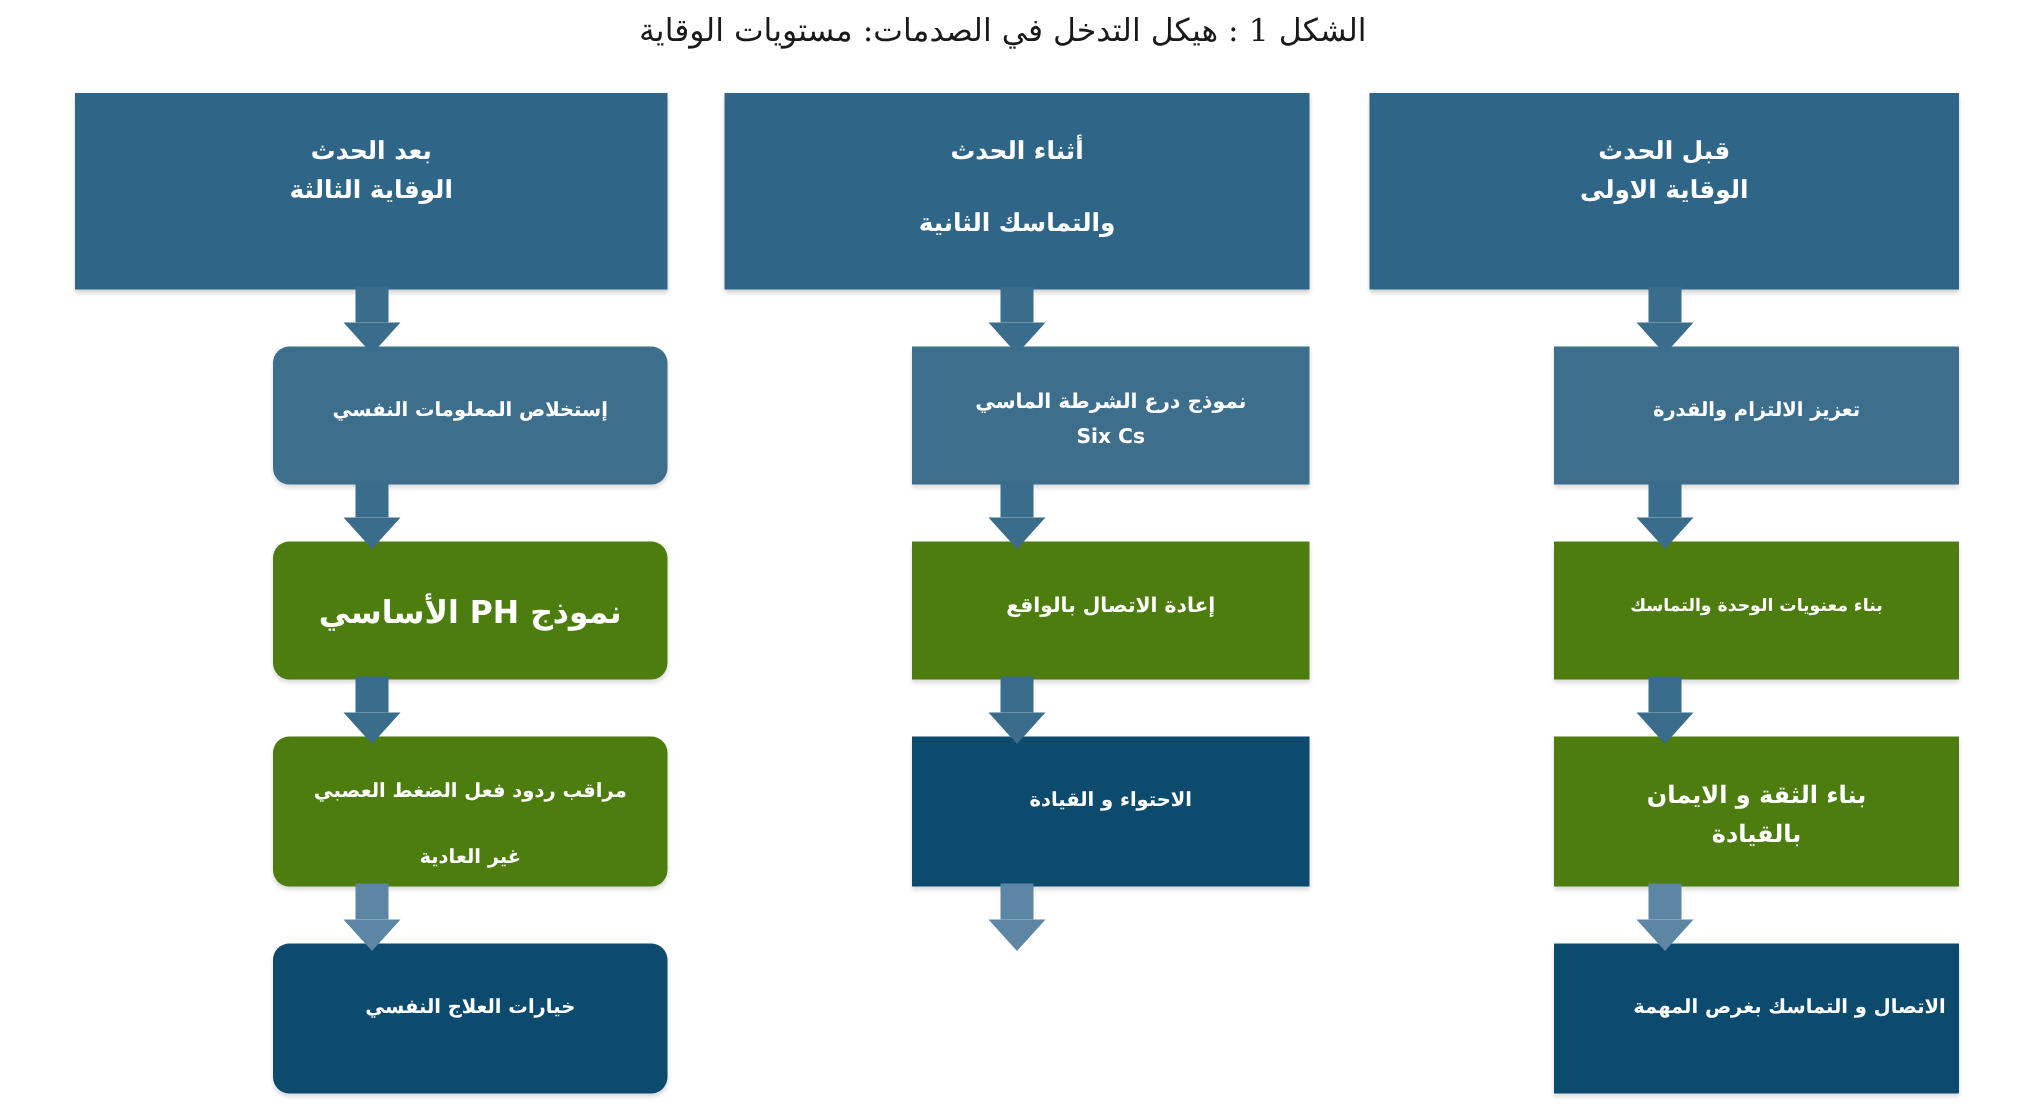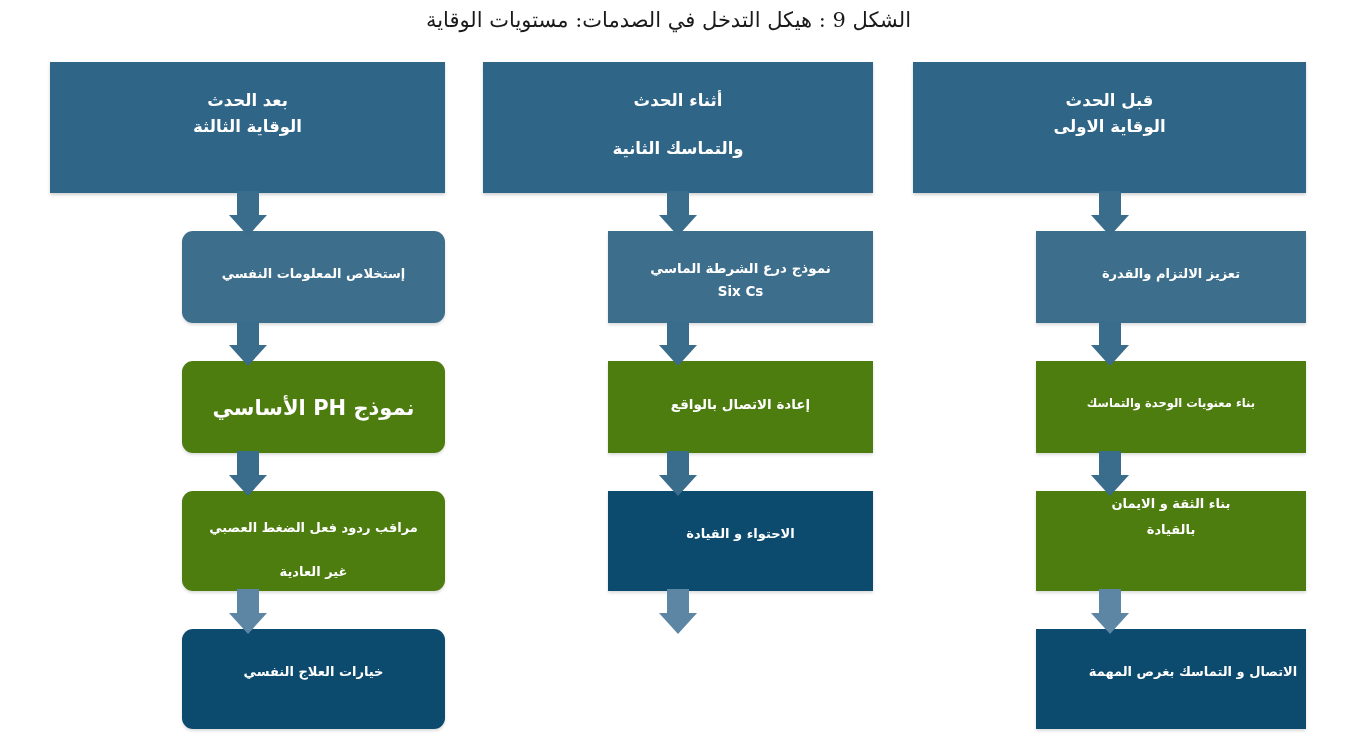--- a/index.html
+++ b/index.html
@@ -120,21 +120,21 @@
   .overflow-text .node-line {
     position: relative;
     right: -22px;
   }
 </style>
 </head>
 <body>
 
 <div id="figure-root">
 
-  <div class="figure-title">الشكل 9 : هيكل التدخل في الصدمات: مستويات الوقاية</div>
+  <div class="figure-title">الشكل 1 : هيكل التدخل في الصدمات: مستويات الوقاية</div>
 
   <div class="column col-right">
       <div class="col-header">
         <span class="hdr-line1">قبل الحدث</span>
         <span class="hdr-line2">الوقاية الاولى</span>
       </div>
       <div class="arrow" style="top: 129px;">
         <div class="shaft" style="height: 24px;"></div>
         <div class="head"></div>
       </div>
@@ -145,21 +145,21 @@
         <div class="shaft" style="height: 24px;"></div>
         <div class="head"></div>
       </div>
       <div class="node tone-mid" style="margin-top: 38px; height: 92px; font-size: 11.5px; font-weight: bold; padding-top: 32px; line-height: 20.5px;">
         <span class="node-line">بناء معنويات الوحدة والتماسك</span>
       </div>
       <div class="arrow" style="top: 389px;">
         <div class="shaft" style="height: 24px;"></div>
         <div class="head"></div>
       </div>
-      <div class="node tone-mid" style="margin-top: 38px; height: 100px; font-size: 13px; font-weight: bold; line-height: 26px;">
+      <div class="node tone-mid" style="margin-top: 38px; height: 100px; font-size: 16px; font-weight: bold; padding-top: 26px; line-height: 26px;">
         <span class="node-line">بناء الثقة و الايمان</span>
         <span class="node-line">بالقيادة</span>
       </div>
       <div class="arrow tone-l" style="top: 527px;">
         <div class="shaft" style="height: 24px;"></div>
         <div class="head"></div>
       </div>
       <div class="node tone-light overflow-text" style="margin-top: 38px; height: 100px; font-size: 13px; font-weight: bold; padding-top: 32px; line-height: 22px;">
         <span class="node-line">الاتصال و التماسك بغرص المهمة</span>
       </div>

